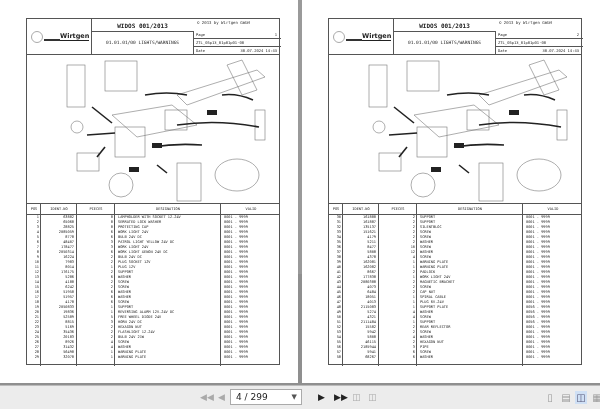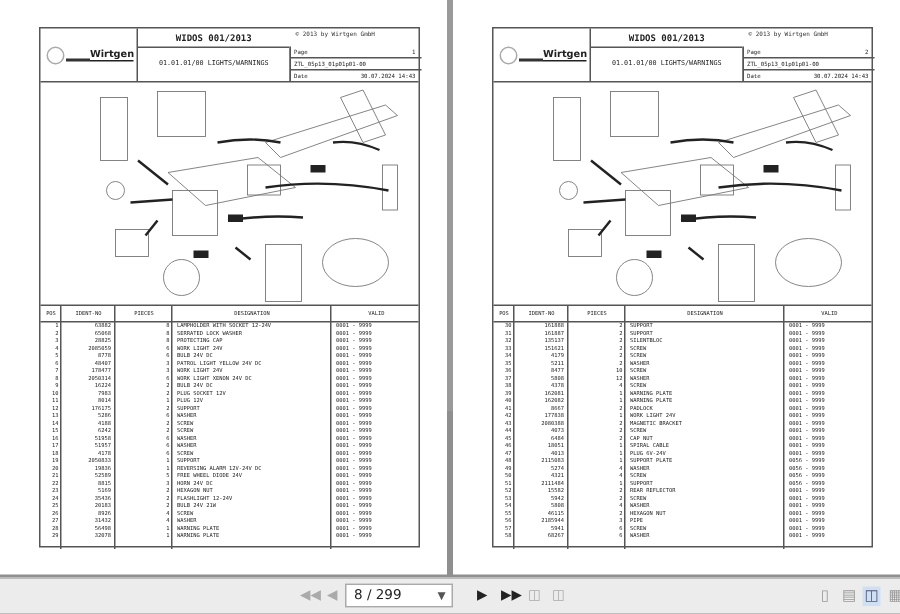--- a/index.html
+++ b/index.html
@@ -584,21 +584,21 @@
           </div>
         </div>
       </div>
     </div>
 </div>
 
 <div class="toolbar">
   <span class="tbtn" style="left:200px">◀◀</span>
   <span class="tbtn" style="left:218px">◀</span>
   <div class="pagebox">
-    <span>8 / 299</span>
+    <span>4 / 299</span>
     <span class="dd">▼</span>
   </div>
   <span class="tbtn dark" style="left:318px">▶</span>
   <span class="tbtn dark" style="left:334px">▶▶</span>
   <span class="tbtn" style="left:352px">◫</span>
   <span class="tbtn" style="left:368px">◫</span>
   <span class="viewbtn" style="left:544px">▯</span>
   <span class="viewbtn" style="left:560px">▤</span>
   <span class="viewbtn active" style="left:575px">◫</span>
   <span class="viewbtn" style="left:591px">▦</span>

